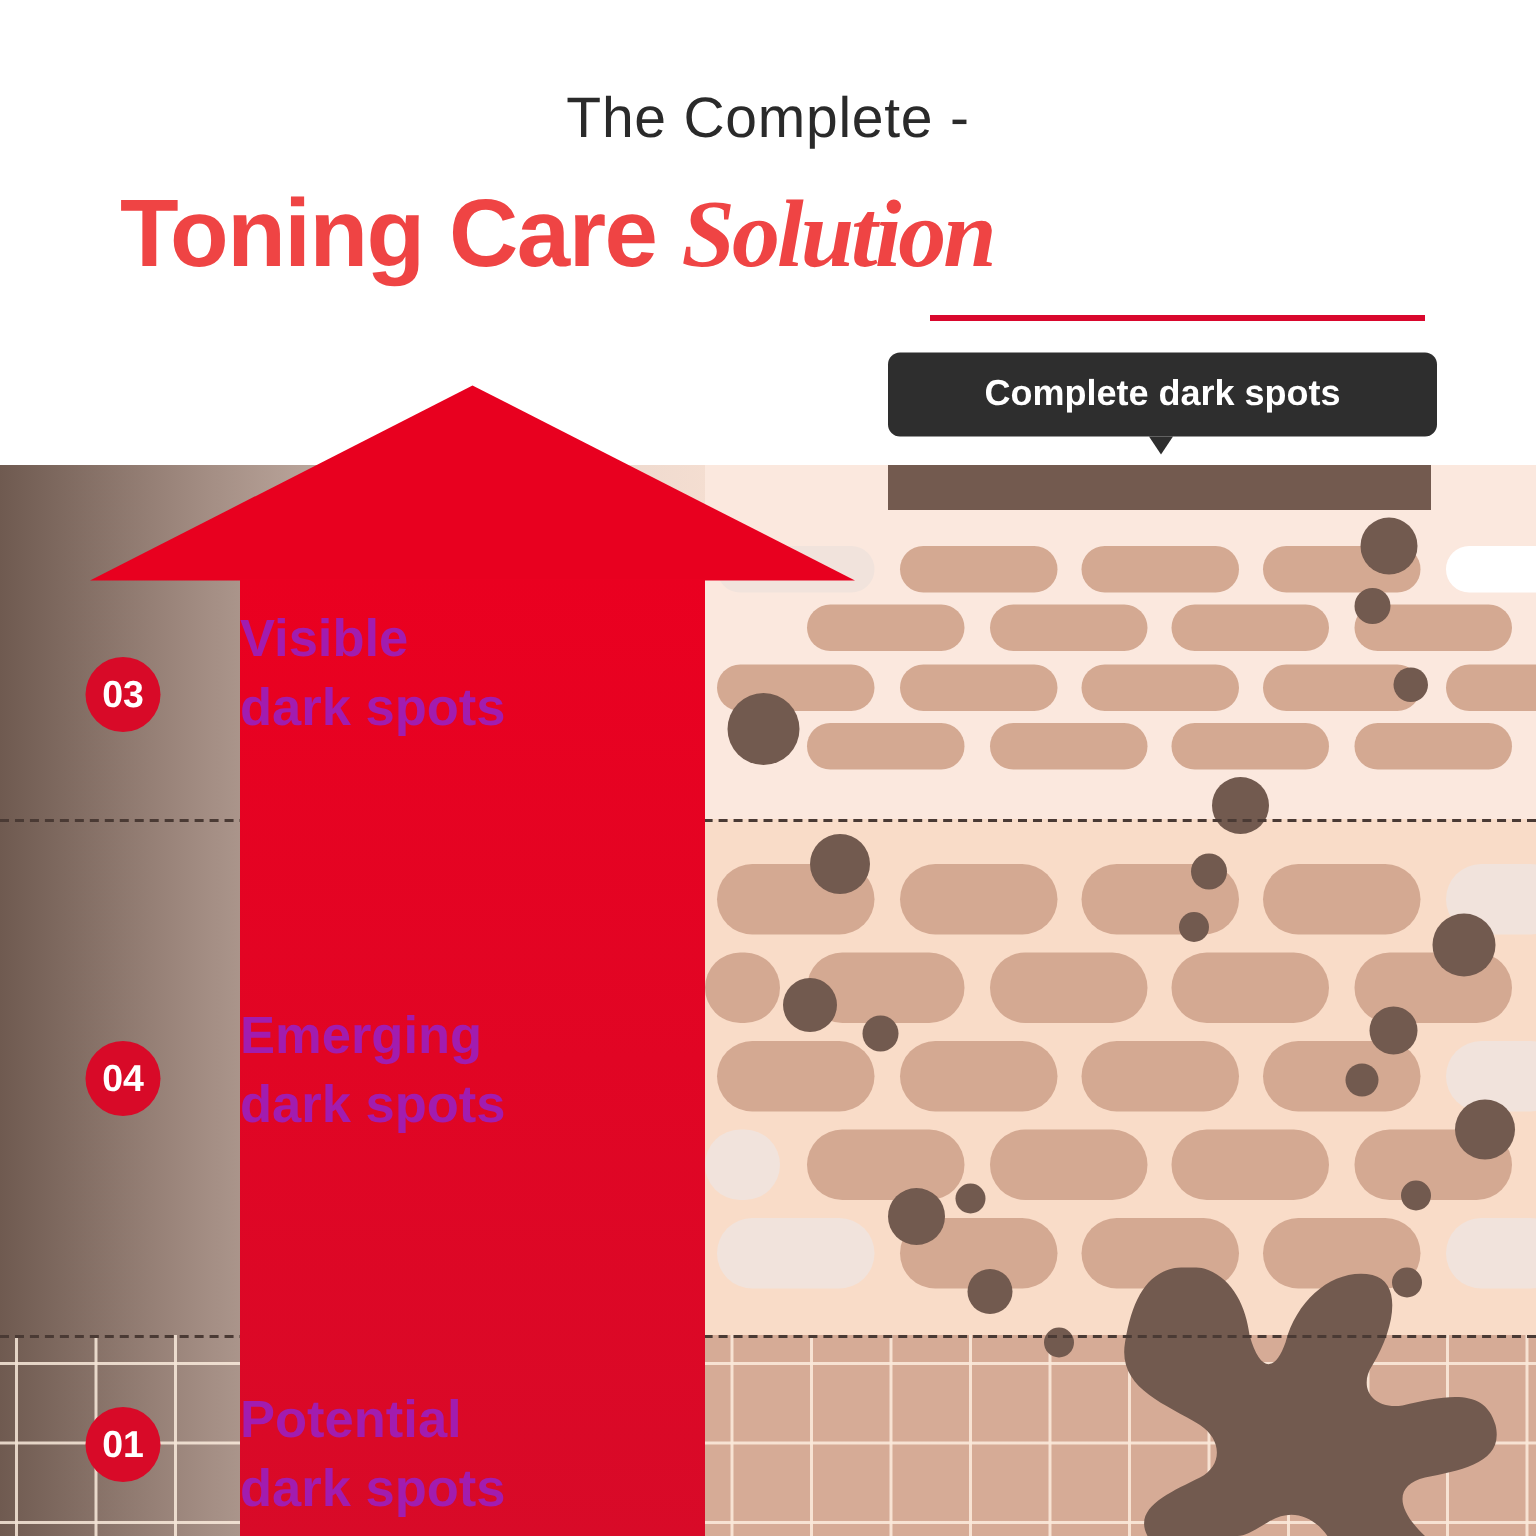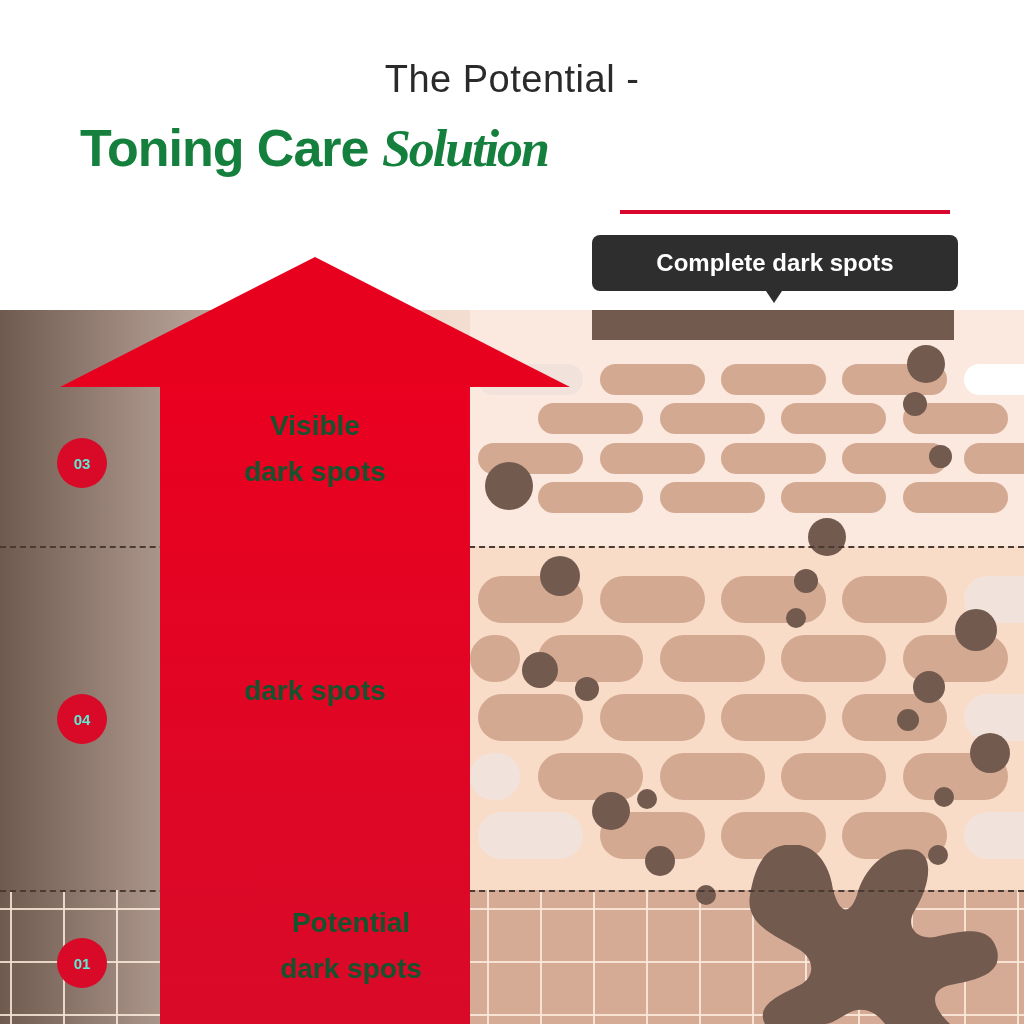--- a/index.html
+++ b/index.html
@@ -1,44 +1,44 @@
 <!DOCTYPE html>
 <html><head>
 <meta charset="utf-8">
 <style>
   html,body{margin:0;padding:0;}
   body{width:1024px;height:1024px;position:relative;overflow:hidden;background:#ffffff;font-family:"Liberation Sans",sans-serif;}
   .abs{position:absolute;}
   .subtitle{left:0;width:1024px;top:58px;text-align:center;font-size:38px;color:#2a2a2a;letter-spacing:0.5px;}
-  .title{left:80px;top:118px;font-size:52px;font-weight:bold;color:#15803d;white-space:nowrap;letter-spacing:-1px;}
+  .title{left:80px;top:118px;font-size:64px;font-weight:bold;color:#ef4444;white-space:nowrap;letter-spacing:-1px;}
   .title .sol{font-family:"Liberation Serif",serif;font-style:italic;font-weight:bold;letter-spacing:-2px;}
   .underline{left:620px;top:210px;width:330px;height:4px;background:#d9072d;}
   .bubble{left:592px;top:235px;width:366px;height:56px;background:#2e2e2e;border-radius:8px;color:#fff;font-size:24px;font-weight:bold;display:flex;align-items:center;justify-content:center;}
   .bubble-tail{left:766px;top:291px;width:0;height:0;border-left:8px solid transparent;border-right:8px solid transparent;border-top:12px solid #2e2e2e;}
   .skin{left:0;top:310px;width:1024px;height:714px;background:linear-gradient(to right,#6f5a50 0px,#a48e84 140px,#e9d6cc 360px,#f9e1d3 520px,#f9dcc9 1024px);}
   .band3{left:470px;top:310px;width:554px;height:236px;background:#fbe8de;}
   .band2{left:470px;top:546px;width:554px;height:344px;background:#f9dcc8;}
   .band1{left:470px;top:890px;width:554px;height:134px;background:#d6ab96;}
   .topbar{left:592px;top:310px;width:362px;height:30px;background:#735a4f;}
   .grid{left:0;top:890px;width:1024px;height:134px;background-image:linear-gradient(to right,rgba(255,240,225,0.9) 2px,transparent 2px),linear-gradient(to bottom,rgba(255,240,225,0.9) 2px,transparent 2px);background-size:53px 53px;background-position:10px 18px;opacity:0.9;}
   .brick{position:absolute;height:31px;border-radius:16px;background:#d4a992;}
   .brick.l{height:47px;border-radius:24px;}
   .brick.pale{background:#f1e3dc;}
   .dot{position:absolute;border-radius:50%;background:#725a4f;}
   .dash{left:0;width:1024px;height:0;border-top:2px dashed #4a3a34;}
   .arrow-head{left:60px;top:257px;width:0;height:0;border-left:255px solid transparent;border-right:255px solid transparent;border-bottom:130px solid #e8001f;}
   .arrow-shaft{left:160px;top:386px;width:310px;height:640px;background:linear-gradient(to bottom,#ea0020,#d80a28);}
-  .label{left:160px;width:310px;text-align:center;color:#14532d;font-weight:bold;font-size:28px;line-height:46px;}
-  .badge{left:57px;width:50px;height:50px;border-radius:50%;background:#d80a28;color:#5eead4;font-weight:bold;font-size:15px;display:flex;align-items:center;justify-content:center;}
+  .label{left:160px;width:310px;text-align:left;color:#a21caf;font-weight:bold;font-size:35px;line-height:46px;}
+  .badge{left:57px;width:50px;height:50px;border-radius:50%;background:#d80a28;color:#ffffff;font-weight:bold;font-size:25px;display:flex;align-items:center;justify-content:center;}
   .splat{left:745px;top:845px;width:279px;height:179px;}
 </style>
 </head>
 <body>
 
-<div class="abs subtitle">The Potential -</div>
+<div class="abs subtitle">The Complete -</div>
 <div class="abs title">
   <span>Toning Care </span><span class="sol">Solution</span>
 </div>
 <div class="abs underline"></div>
 
 <div class="abs skin"></div>
 <div class="abs band3"></div>
 <div class="abs band2"></div>
 <div class="abs band1"></div>
 <div class="abs grid"></div>
@@ -133,22 +133,23 @@
 <div class="abs arrow-shaft"></div>
 
 <div class="abs bubble">Complete dark spots</div>
 <div class="abs bubble-tail"></div>
 
 <div class="abs label" style="top:403px;">
   <div>Visible</div>
   <div>dark spots</div>
 </div>
 <div class="abs label" style="top:668px;">
+  <div>Emerging</div>
   <div>dark spots</div>
 </div>
-<div class="abs label" style="top:900px;padding-left:36px;">
+<div class="abs label" style="top:924px;">
   <div>Potential</div>
   <div>dark spots</div>
 </div>
 
 <div class="abs badge" style="top:438px;">03</div>
 <div class="abs badge" style="top:694px;">04</div>
 <div class="abs badge" style="top:938px;">01</div>
 
 </body></html>

